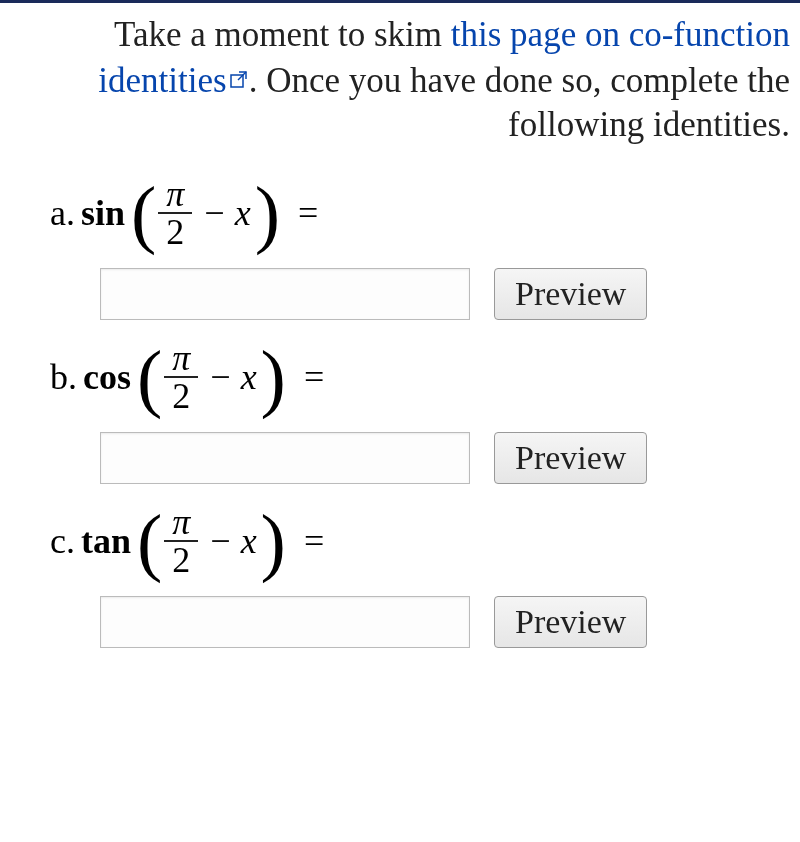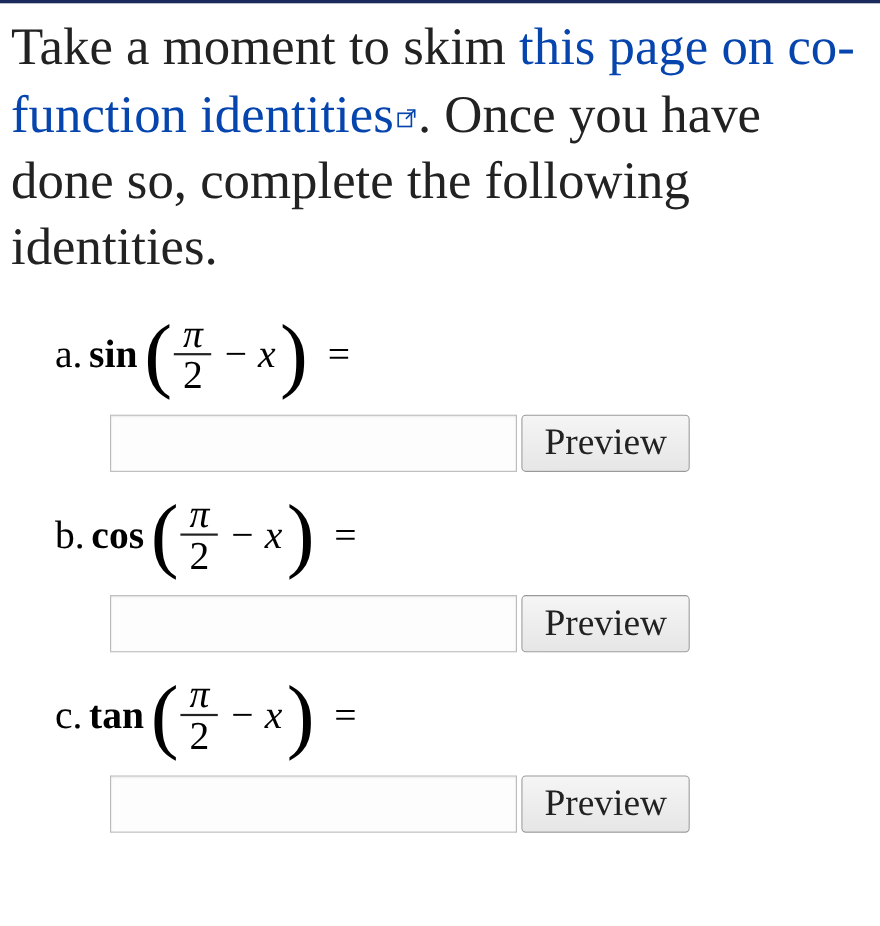--- a/index.html
+++ b/index.html
@@ -11,24 +11,25 @@
     width: 800px;
   }
   .top-rule {
     border-top: 3px solid #1a2a5a;
     height: 0;
   }
   .content {
     padding: 10px 10px 20px 10px;
   }
   .prompt {
-    font-size: 48px;
+    font-size: 35px;
     line-height: 1.25;
     color: #222;
     margin-bottom: 30px;
+    text-align: right;
   }
   .prompt a { color: #0645ad; text-decoration: none; }
   .ext-icon {
     display: inline-block;
     vertical-align: 2px;
     margin-left: 2px;
   }
   .problem {
     margin-top: 20px;
   }
@@ -52,21 +53,21 @@
   .frac .num { font-style: italic; padding: 0 6px; }
   .frac .den { border-top: 2px solid #222; padding: 0 8px; }
   .minus { margin: 0 10px; }
   .var { font-style: italic; margin-right: 4px; }
   .eq { margin: 0 12px 0 18px; }
 
   .answer-row {
     display: flex;
     align-items: center;
     padding-left: 90px;
-    gap: 4px;
+    gap: 24px;
     margin-bottom: 16px;
   }
   .answer-input {
     width: 370px;
     height: 52px;
     font-size: 22px;
     border: 1px solid #bbb;
     background: #fdfdfd;
     padding: 4px 8px;
     box-shadow: inset 0 1px 2px rgba(0,0,0,0.08);

